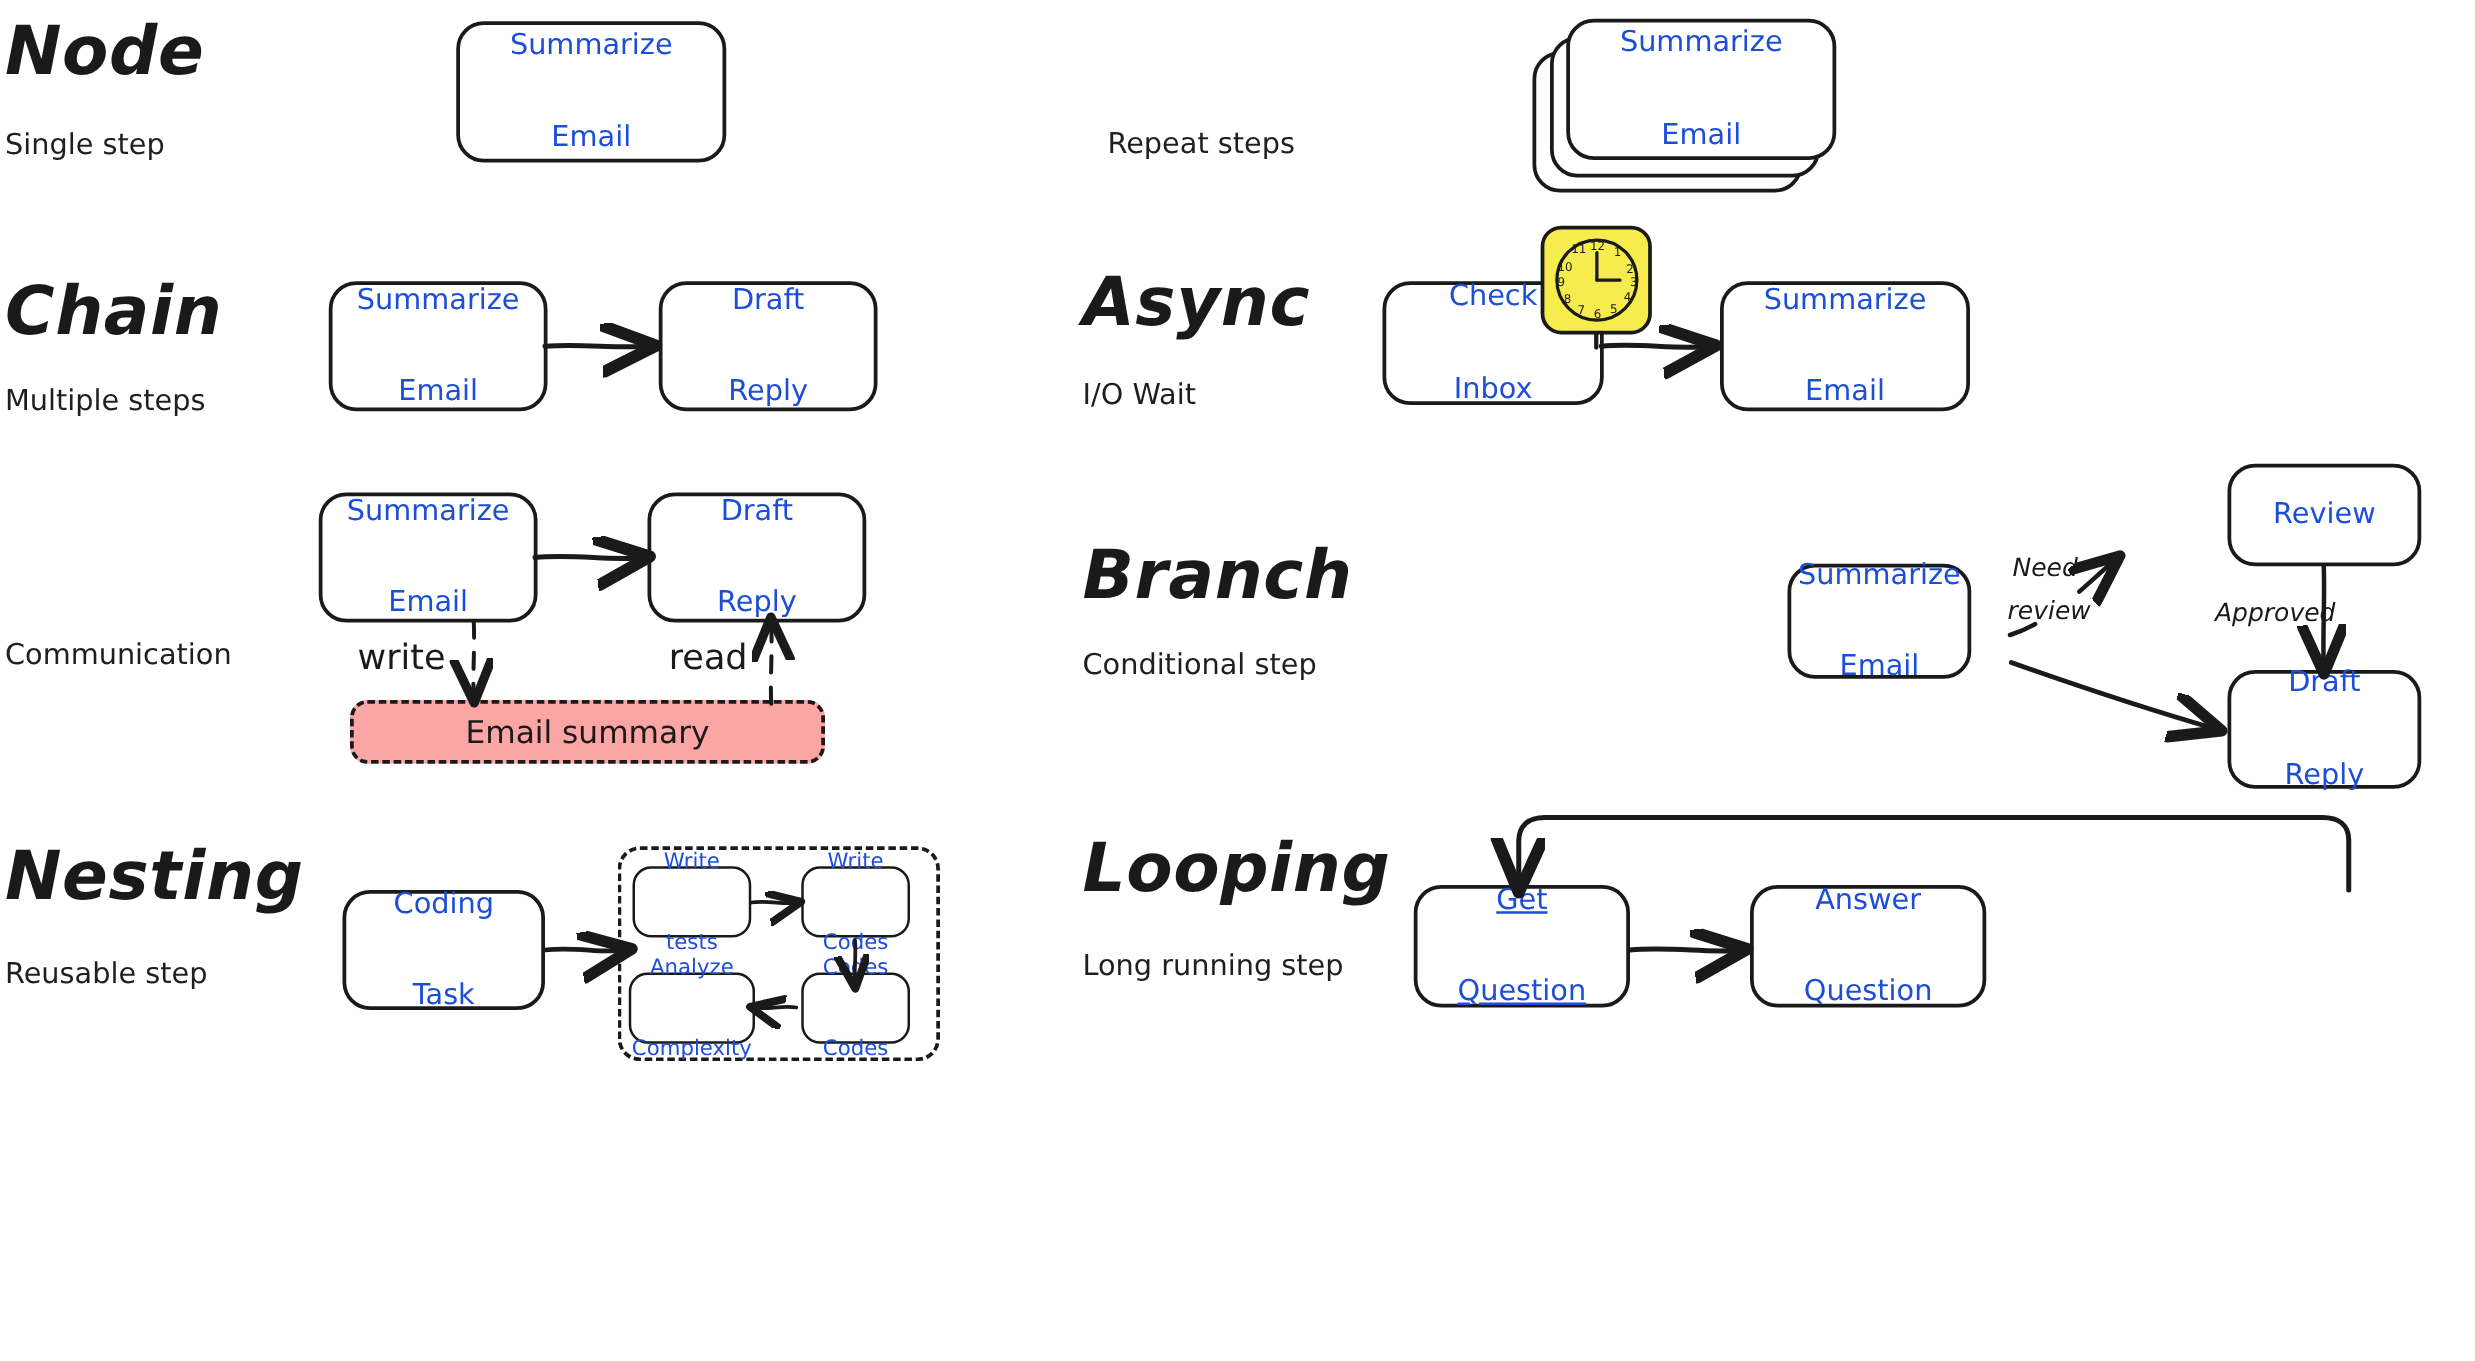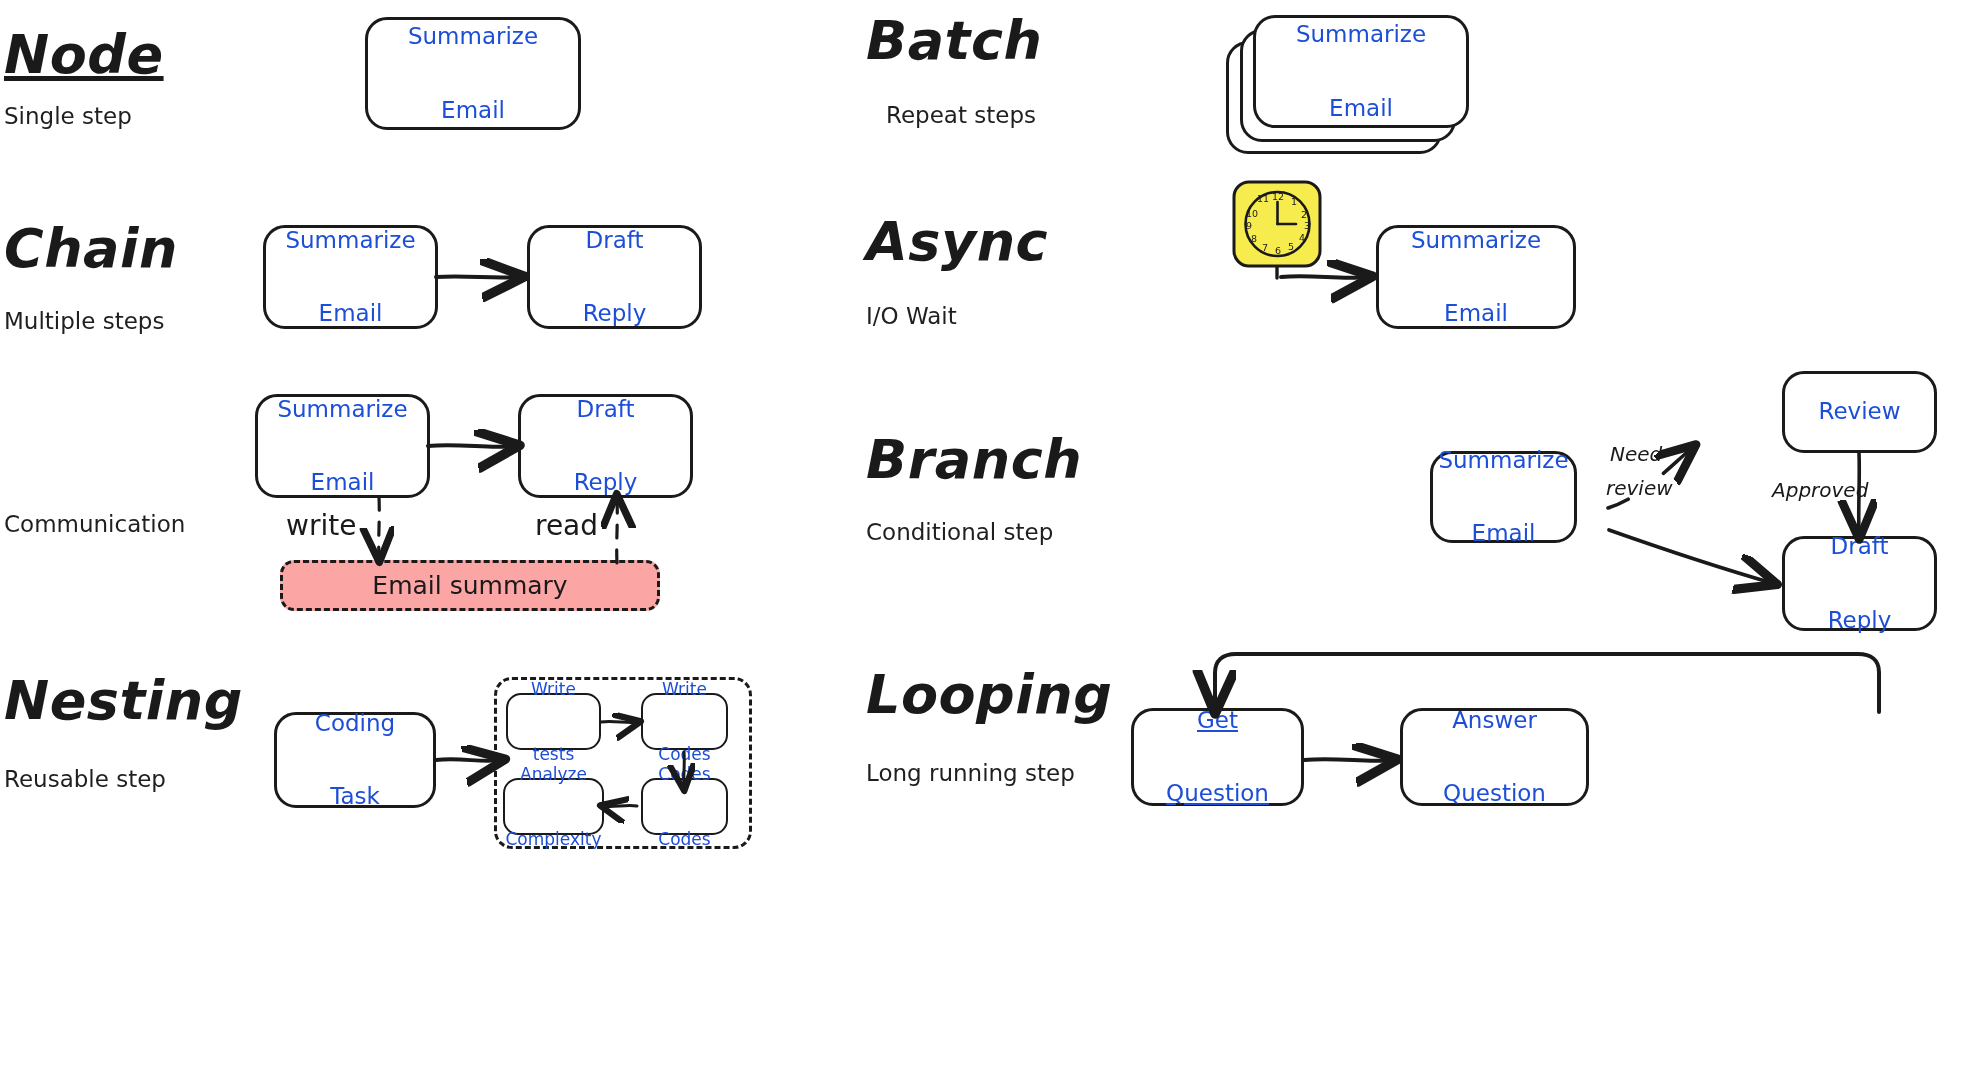--- a/index.html
+++ b/index.html
@@ -164,29 +164,28 @@
     <path d="M684,752 C685,766 683,778 684,788" fill="none" stroke="#1a1a1a" stroke-width="3" stroke-linecap="round" marker-end="url(#ahs)"></path>
 
     <path d="M637,806 C626,804 613,808 603,806" fill="none" stroke="#1a1a1a" stroke-width="3" stroke-linecap="round" marker-end="url(#ahs)"></path>
 
     <path d="M1304,760 C1338,757 1368,763 1392,760" fill="none" stroke="#1a1a1a" stroke-width="4" stroke-linecap="round" marker-end="url(#ah)"></path>
 
     <path d="M1879,712 L1879,672 C1879,660 1871,654 1858,654
              L1236,654 C1222,654 1215,661 1215,673 L1215,708" fill="none" stroke="#1a1a1a" stroke-width="4" stroke-linecap="round" stroke-linejoin="round" marker-end="url(#ah)"></path>
   </svg>
 
-  <div class="pattern-title" style="left:4px; top:28px;text-decoration:underline;">Node</div>
+  <div class="pattern-title" style="left:4px; top:14px;">Node</div>
   <div class="pattern-sub" style="left:4px; top:105px;">Single step</div>
 
   <div class="node" style="left:365px; top:17px; width:216px; height:113px;">
     <span class="ln">Summarize</span>
     <span class="ln">Email</span>
   </div>
 
-  <div class="pattern-title" style="left:866px; top:14px;">Batch</div>
   <div class="pattern-sub" style="left:886px; top:104px;">Repeat steps</div>
 
   <div class="node ghost2" style="left:1226px; top:41px; width:216px; height:113px;"></div>
   <div class="node ghost" style="left:1240px; top:29px; width:216px; height:113px;"></div>
   <div class="node" style="left:1253px; top:15px; width:216px; height:113px;">
     <span class="ln">Summarize</span>
     <span class="ln">Email</span>
   </div>
 
   <div class="pattern-title" style="left:4px; top:222px;">Chain</div>
@@ -197,20 +196,24 @@
     <span class="ln">Email</span>
   </div>
   <div class="node" style="left:527px; top:225px; width:175px; height:104px;">
     <span class="ln">Draft</span>
     <span class="ln">Reply</span>
   </div>
 
   <div class="pattern-title" style="left:866px; top:215px;">Async</div>
   <div class="pattern-sub" style="left:866px; top:305px;">I/O Wait</div>
 
+  <div class="node" style="left:1106px; top:225px; width:177px; height:99px;">
+    <span class="ln">Check</span>
+    <span class="ln">Inbox</span>
+  </div>
   <div class="node" style="left:1376px; top:225px; width:200px; height:104px;">
     <span class="ln">Summarize</span>
     <span class="ln">Email</span>
   </div>
 
   <div class="clock" style="left:1232px; top:180px; width:90px; height:88px;">
     <svg viewBox="0 0 90 88" width="90" height="88">
       <rect x="2" y="2" width="86" height="84" rx="15" ry="15" fill="#F7EC4E" stroke="#1a1a1a" stroke-width="3"></rect>
       <circle cx="45.5" cy="44" r="32" fill="none" stroke="#1a1a1a" stroke-width="2.6"></circle>
       <g fill="#1a1a1a" font-family="DejaVu Sans, sans-serif" font-size="9.5" text-anchor="middle">

